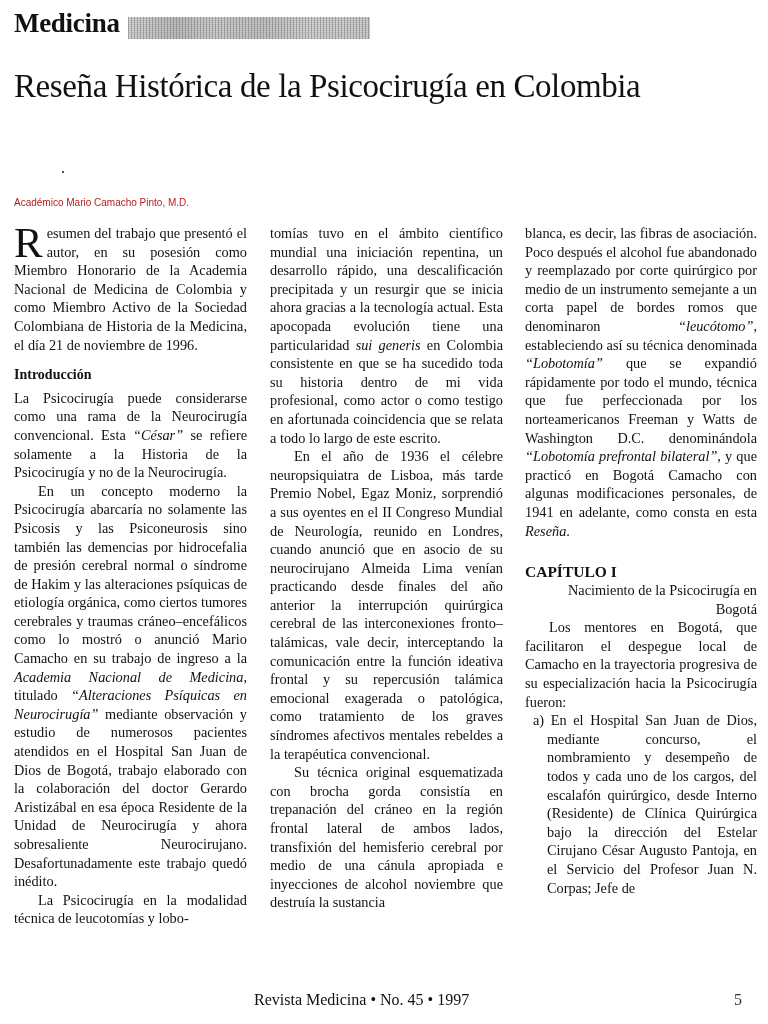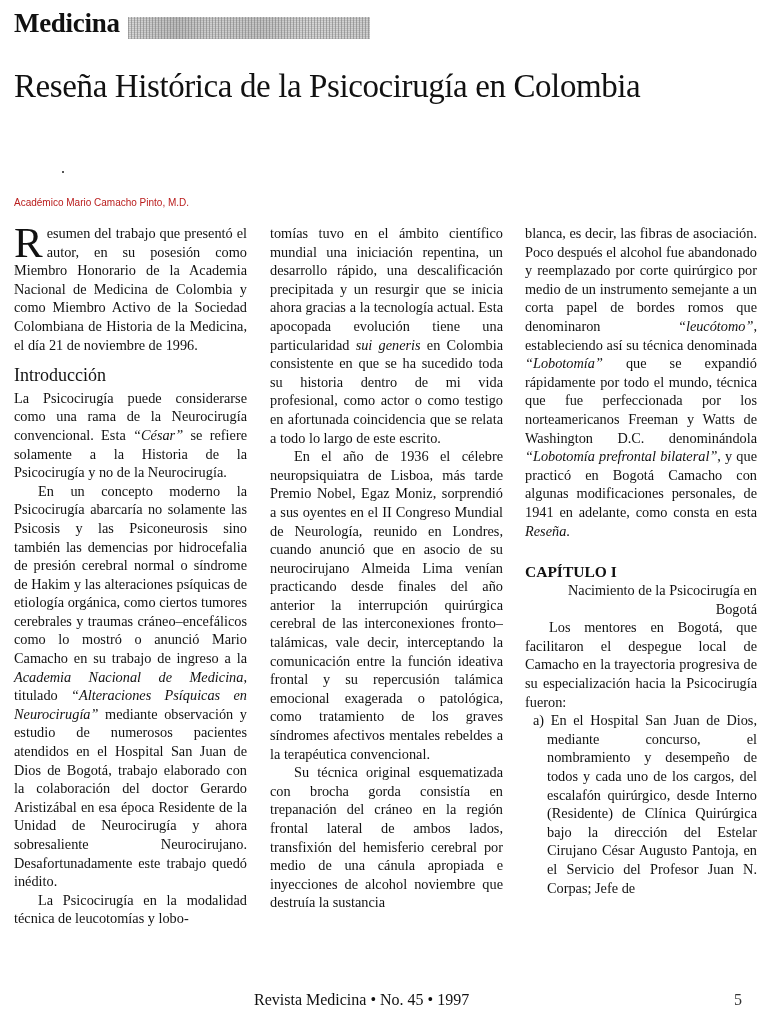--- a/index.html
+++ b/index.html
@@ -38,21 +38,21 @@
   .col p { margin: 0; }
   .col1 { left: 14px; width: 233px; }
   .col2 { left: 270px; width: 233px; }
   .col3 { left: 525px; width: 232px; }
   .indent { text-indent: 24px; }
   .dropcap {
     float: left; font-size: 43px; line-height: 34px; font-weight: normal;
     margin: 2px 4px 0 0; padding: 0;
   }
   .heading {
-    font-weight: normal; font-size: 18px; margin: 12px 0 4px 0 !important;
+    font-weight: bold; font-size: 14px; margin: 12px 0 4px 0 !important;
   }
   .chapter {
     font-weight: bold; font-size: 15.5px; margin: 22px 0 0 0 !important; line-height: 19px;
   }
   .chapter-sub { font-weight: bold; font-size: 14px; margin: 0 0 6px 0 !important; }
   .subhead { margin: 0 0 0 0 !important; }
   .list-item { margin-top: 6px !important; padding-left: 0; }
   .sub-list {
     padding-left: 22px; text-indent: -14px; margin-left: 0 !important;
   }

